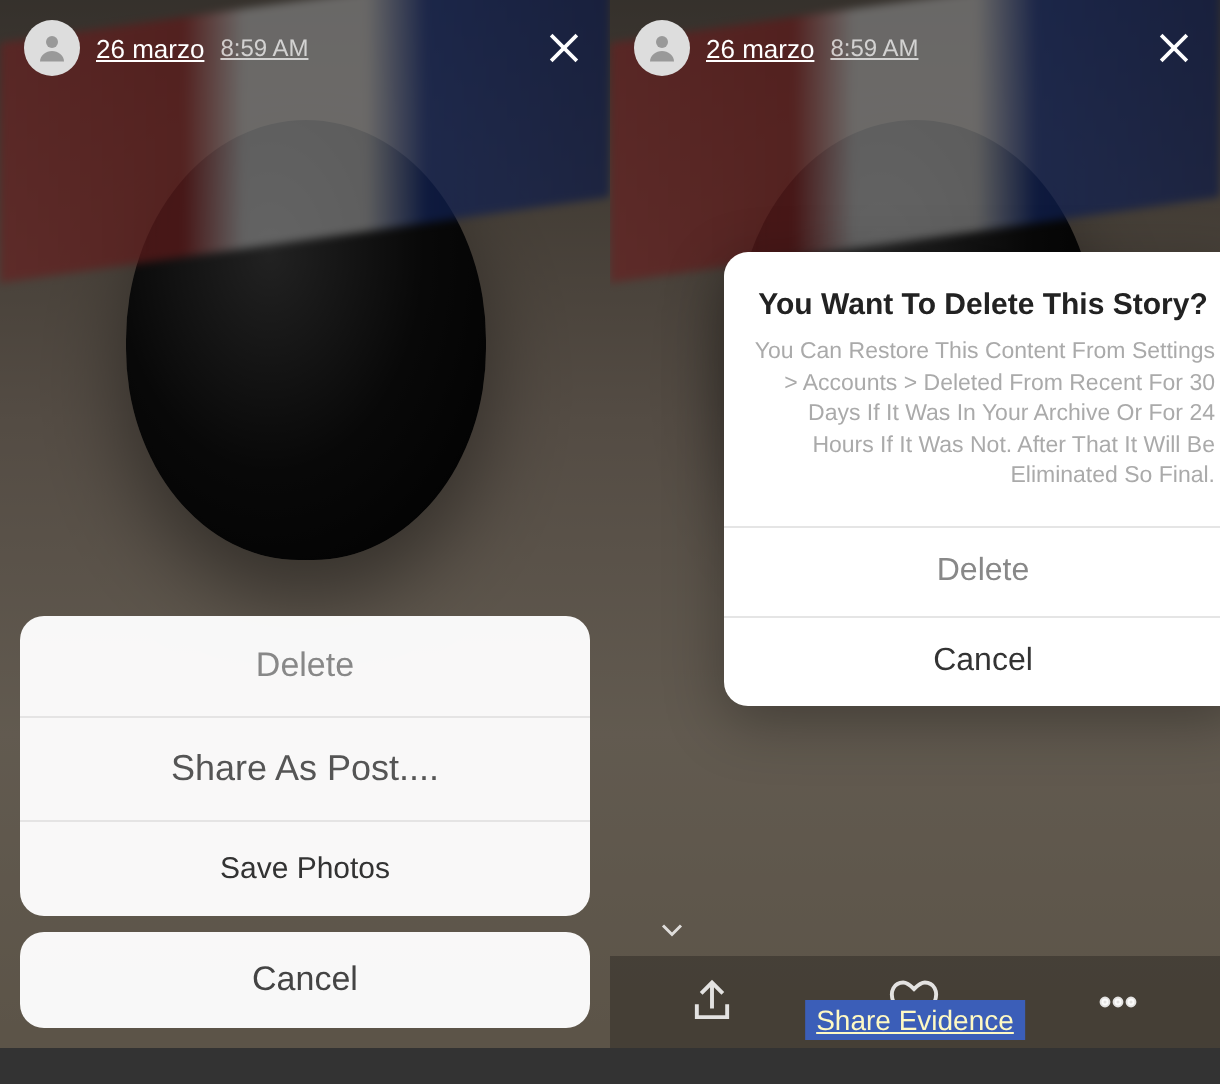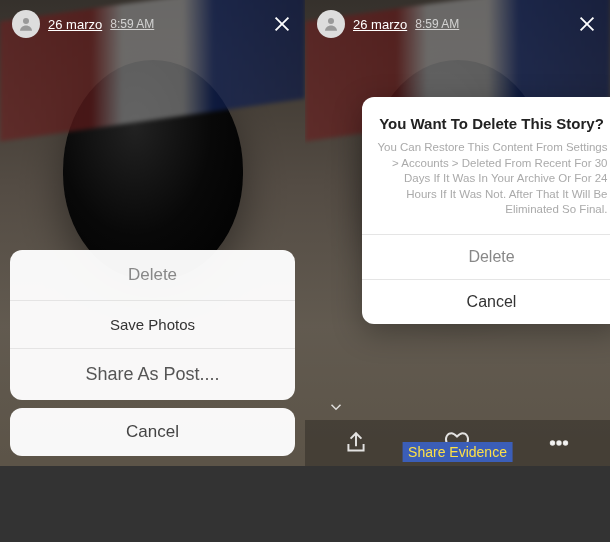--- a/index.html
+++ b/index.html
@@ -7,21 +7,21 @@
       width: 610px;
       height: 542px;
       display: flex;
       font-family: -apple-system, BlinkMacSystemFont, "Segoe UI", Helvetica, Arial, sans-serif;
       overflow: hidden;
       background: #333;
     }
     .panel {
       position: relative;
       width: 305px;
-      height: 466px;
+      height: 524px;
       overflow: hidden;
     }
     .bg {
       position: absolute;
       inset: 0;
       background: linear-gradient(180deg, #6b6258 0%, #8a7d6e 20%, #a89888 40%, #c4b5a0 70%, #b8a890 100%);
     }
     .bg::before {
       content: "";
       position: absolute;
@@ -185,24 +185,25 @@
       height: 26px;
       color: rgba(255,255,255,0.8);
     }
     .bottom-icon svg { width: 100%; height: 100%; stroke: rgba(255,255,255,0.85); fill: none; stroke-width: 1.8; }
     .bottom-highlight {
       position: absolute;
       bottom: 4px;
       left: 50%;
       transform: translateX(-50%);
       font-size: 14px;
-      color: #fde047;
+      color: #fef9c3;
       background: #3b5eb8;
       padding: 2px 6px;
       white-space: nowrap;
+      text-decoration: underline;
     }
     .bottom-chevron {
       position: absolute;
       bottom: 50px;
       left: 22px;
       width: 18px;
       height: 18px;
     }
     .bottom-chevron svg { stroke: rgba(255,255,255,0.8); stroke-width: 2; fill: none; width:100%; height:100%;}
   </style>
@@ -226,22 +227,22 @@
       <svg viewBox="0 0 24 24">
           <line x1="5" y1="5" x2="19" y2="19"></line>
           <line x1="19" y1="5" x2="5" y2="19"></line>
         </svg>
     </div>
   </div>
 
   <div class="action-sheet">
     <div class="sheet-group">
       <div class="sheet-item">Delete</div>
+      <div class="sheet-item medium">Share As Post....</div>
       <div class="sheet-item dark">Save Photos</div>
-      <div class="sheet-item medium">Share As Post....</div>
     </div>
     <div class="cancel-btn">Cancel</div>
   </div>
 </div>
 
 <div class="panel">
   <div class="bg"></div>
   <div class="dim"></div>
 
   <div class="header">

